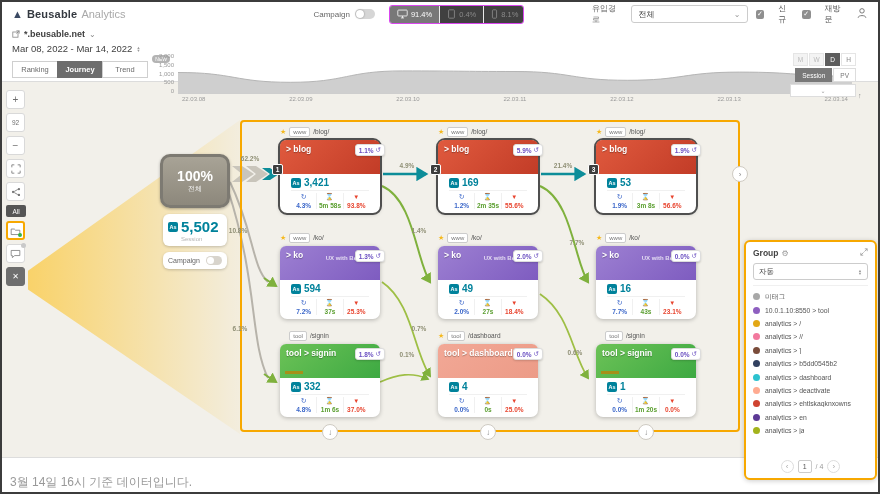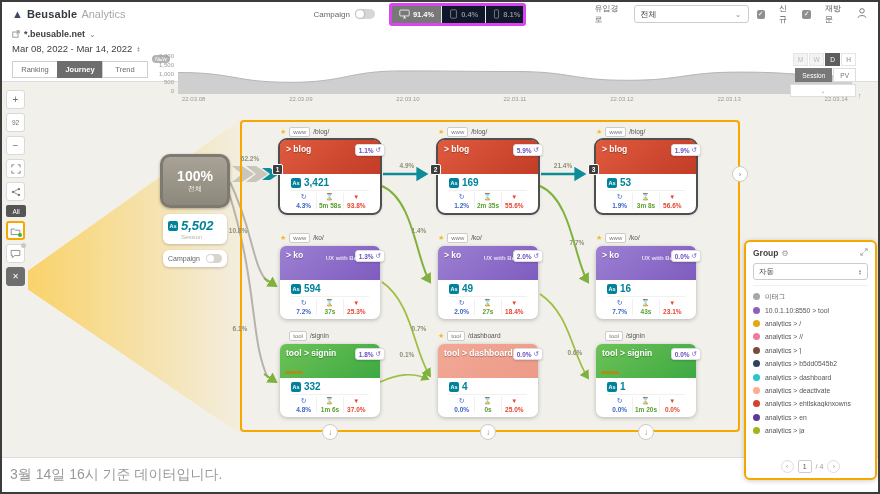--- a/index.html
+++ b/index.html
@@ -11,22 +11,22 @@
   #header { position:absolute; left:0; top:0; width:100%; height:24px; background:#fff;
             display:flex; align-items:center; padding:0 10px; gap:8px; z-index:20; }
   .logo { display:flex; align-items:center; gap:4px; font-size:11px; }
   .logo .mark { color:#3b4a63; font-size:11px; }
   .logo b { color:#33383f; letter-spacing:.2px; }
   .logo span.suffix { color:#a9a9a9; }
   .hgroup { display:flex; align-items:center; gap:5px; }
   .hlabel { font-size:8px; color:#666; }
   .toggle { width:20px; height:10px; border-radius:5px; background:#d6d6d6; position:relative; cursor:pointer; }
   .toggle::after { content:""; position:absolute; left:1px; top:1px; width:8px; height:8px; border-radius:50%; background:#fff; box-shadow:0 0 2px rgba(0,0,0,.4); }
-  .devseg { display:flex; border:3px solid #d946ef; border-radius:3px; overflow:hidden; margin-left:6px;font-weight:bold; }
-  .devbtn { display:flex; align-items:center; gap:3px; font-size:7.5px; color:#8a8a8a; background:#0f172a;
+  .devseg { display:flex; border:1px solid #d946ef; border-radius:3px; overflow:hidden; margin-left:6px; }
+  .devbtn { display:flex; align-items:center; gap:3px; font-size:7.5px; color:#8a8a8a; background:#404040;
             padding:2px 7px; height:17px; border-right:1px solid #e9e9e9; cursor:pointer; }
   .devbtn:last-child { border-right:none; }
   .devbtn.active { background:#787878; color:#fff; }
   .devbtn svg { display:block; }
   .selectbox { display:flex; align-items:center; justify-content:space-between; width:118px; height:18px;
                border:1px solid #ccc; border-radius:3px; padding:0 6px; font-size:8px; color:#444; cursor:pointer; }
   .selectbox .chev { color:#999; font-size:8px; }
   .cb { display:flex; align-items:center; gap:14px; cursor:pointer; }
   .cb .box { width:9px; height:9px; border-radius:2px; background:#8f8f8f; color:#fff; font-size:7px;
              display:flex; align-items:center; justify-content:center; }
@@ -101,21 +101,21 @@
   #startbox { width:70px; height:54px; border-radius:10px; background:linear-gradient(#a8a396,#8d887c);
               border:3px solid #7d7a72; box-shadow:0 1px 3px rgba(0,0,0,.3); display:flex; flex-direction:column;
               align-items:center; justify-content:center; color:#fff; cursor:pointer; }
   #startbox .pct { font-size:14px; font-weight:bold; }
   #startbox .cap { font-size:7px; color:#eee; }
   .scard { width:64px; margin:6px auto 0; background:#fff; border-radius:6px; box-shadow:0 1px 3px rgba(0,0,0,.2);
            padding:4px 5px; }
   .scard .crow { display:flex; align-items:center; gap:3px; }
   .cbadge { min-width:10px; height:10px; border-radius:2px; background:#00829b; color:#fff; font-size:5.5px;
             font-weight:bold; display:inline-flex; align-items:center; justify-content:center; padding:0 1px; }
-  .scard .cnum { font-size:13px; font-weight:bold; color:#00829b;font-style:italic; }
+  .scard .cnum { font-size:15px; font-weight:bold; color:#00829b; }
   .scard .ccap { font-size:6px; color:#b5b5b5; margin-top:1px; margin-left:13px; }
   .scard .camp { display:flex; align-items:center; justify-content:space-between; font-size:7px; color:#666; }
   .mini-toggle { width:16px; height:9px; border-radius:5px; background:#d8d4cc; position:relative; cursor:pointer; }
   .mini-toggle::after { content:""; position:absolute; left:1px; top:1px; width:7px; height:7px; border-radius:50%; background:#fff; }
 
   
   #canvas { position:absolute; left:238px; top:38px; width:500px; height:312px; border:2px solid #f7a800;
             border-radius:4px; z-index:3; }
   #canvas-nodes { position:absolute; left:238px; top:38px; width:500px; height:312px; z-index:4; }
 
@@ -175,21 +175,21 @@
   .glabel { font-size:6.8px; color:#555; white-space:nowrap; overflow:hidden; }
   .gp-pager { display:flex; align-items:center; justify-content:center; gap:4px; padding-top:4px; }
   .pgbtn { width:13px; height:13px; border-radius:50%; border:1px solid #ddd; color:#aaa; font-size:8px;
            display:flex; align-items:center; justify-content:center; cursor:pointer; }
   .pgcur { min-width:14px; height:13px; border:1px solid #ccc; border-radius:2px; font-size:7px; color:#555;
            display:flex; align-items:center; justify-content:center; padding:0 2px; }
   .pgof { font-size:7px; color:#999; }
 
   
   #footer { position:absolute; left:0; top:455px; width:100%; height:37px; background:#fff; border-top:1px solid #ddd; z-index:25; }
-  #footer .note { position:absolute; left:8px; top:8px; font-size:14px; color:#999; }
+  #footer .note { position:absolute; left:8px; top:16px; font-size:12px; color:#999; }
 </style>
 </head>
 <body>
 
 <div id="header">
   <div class="logo">
     <span class="mark">▲</span>
     <b>Beusable</b>
     <span class="suffix">Analytics</span>
   </div>

